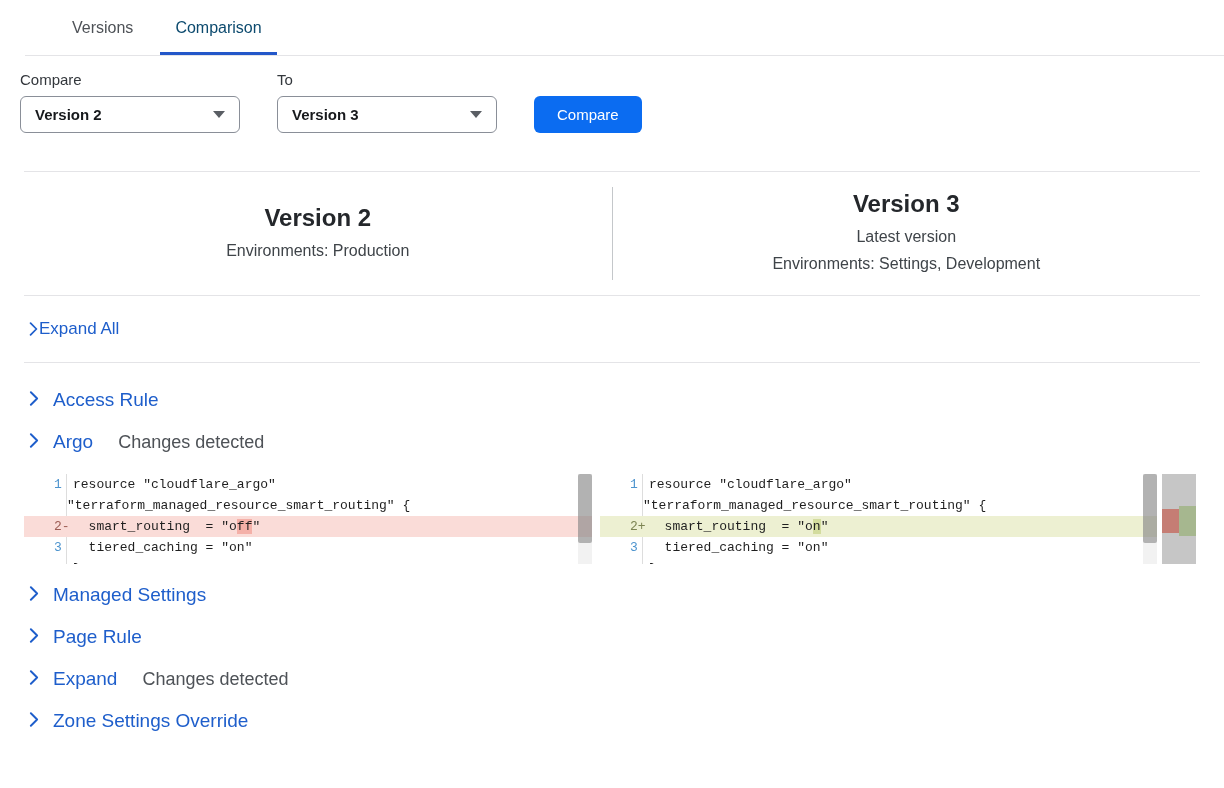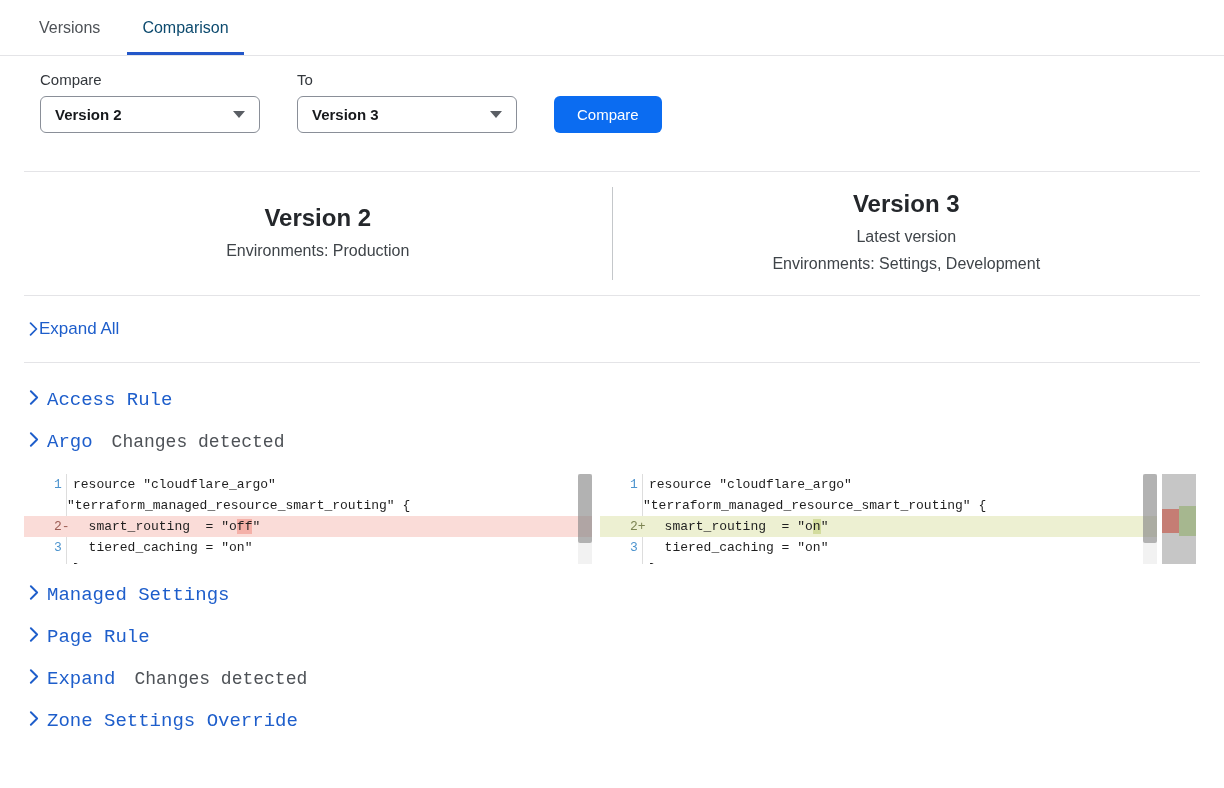--- a/index.html
+++ b/index.html
@@ -18,28 +18,28 @@
     --minimap-grey:#c6c6c6;
     --rule-grey:#e4e4e7;
   }
   *{box-sizing:border-box;}
   html,body{margin:0;padding:0;}
   body{
     width:1224px;height:788px;background:#fff;
     font-family:"Liberation Sans",sans-serif;color:#1f2226;overflow:hidden;
   }
   
-  .tabs{display:flex;gap:12px;padding:0 24px;border-bottom:1px solid var(--rule-grey);height:56px;}
+  .tabs{display:flex;gap:12px;padding:0 32px;border-bottom:1px solid var(--rule-grey);height:56px;margin-left:25px;}
   .tab{
     padding:3px 15px 0;display:flex;align-items:center;font-size:16px;color:#4e5257;
     border-bottom:3px solid transparent;cursor:pointer;white-space:nowrap;
   }
   .tab.active{color:#0c4a6e;border-bottom-color:var(--tab-underline);}
   
-  .form-row{display:flex;align-items:flex-end;gap:37px;padding:15px 40px 0;}
+  .form-row{display:flex;align-items:flex-end;gap:37px;padding:15px 20px 0;}
   .field label{display:block;font-size:15px;color:#33373c;margin-bottom:8px;}
   .select{
     width:220px;height:37px;border:1px solid #8a8f98;border-radius:6px;background:#fff;
     display:flex;align-items:center;justify-content:space-between;padding:0 14px;cursor:pointer;
   }
   .select .sel-value{font-size:15px;font-weight:bold;color:#17191c;}
   .caret{width:0;height:0;border-left:6px solid transparent;border-right:6px solid transparent;border-top:7px solid #5a5e64;}
   .btn-primary{
     height:37px;padding:0 23px;border:none;border-radius:6px;background:var(--button-blue);
     color:#fff;font-size:15px;font-family:"Liberation Sans",sans-serif;cursor:pointer;
@@ -54,22 +54,22 @@
   .vh-sub{font-size:16px;color:#3f4449;line-height:27px;}
   .vh-divider{width:1px;background:#c4c7ca;align-self:stretch;margin:15px 0;}
   
   .expand-row{
     margin:0 24px;padding:23px 4px;border-bottom:1px solid var(--rule-grey);
     display:flex;align-items:center;color:var(--link-blue);font-size:17px;cursor:pointer;
   }
   
   .sections{padding-bottom:20px;}
   .section-row{
-    margin:0 24px;padding:20px 4px 0;display:flex;align-items:baseline;gap:7px;
-    color:var(--link-blue);font-size:19px;cursor:pointer;font-family:Liberation Mono, monospace;
+    margin:0 24px;padding:20px 4px 0;display:flex;align-items:baseline;gap:13px;
+    color:var(--link-blue);font-size:19px;cursor:pointer;
   }
   .sections > .section-row:first-child{padding-top:26px;}
   .chev{flex:none;color:var(--link-blue);}
   .badge{font-size:18px;color:#4e5257;margin-left:12px;cursor:default;}
   
   .diff-wrap{display:flex;margin:21px 28px 0 24px;}
   .diff-panel{position:relative;height:90px;overflow:hidden;background:#fff;}
   .diff-left{flex:none;width:568px;margin-right:8px;}
   .diff-right{flex:1;}
   .crow{height:21px;line-height:21px;display:flex;font-family:"Liberation Mono","DejaVu Sans Mono",monospace;font-size:13px;color:#1f1f1f;}

